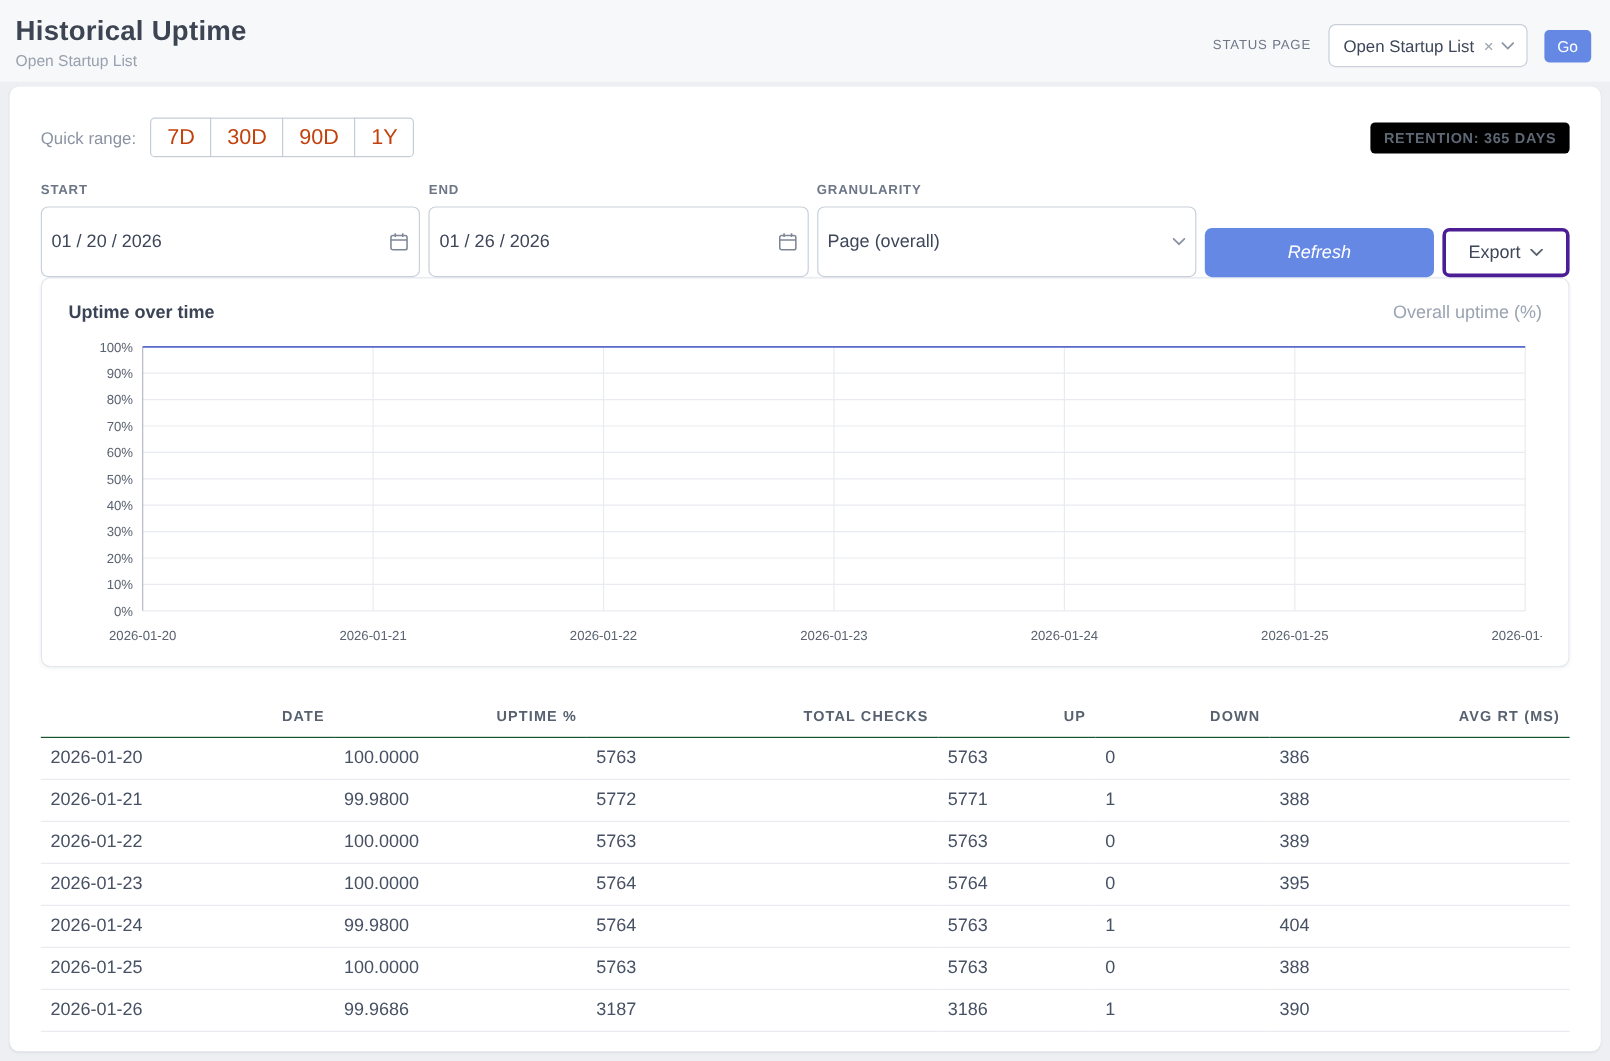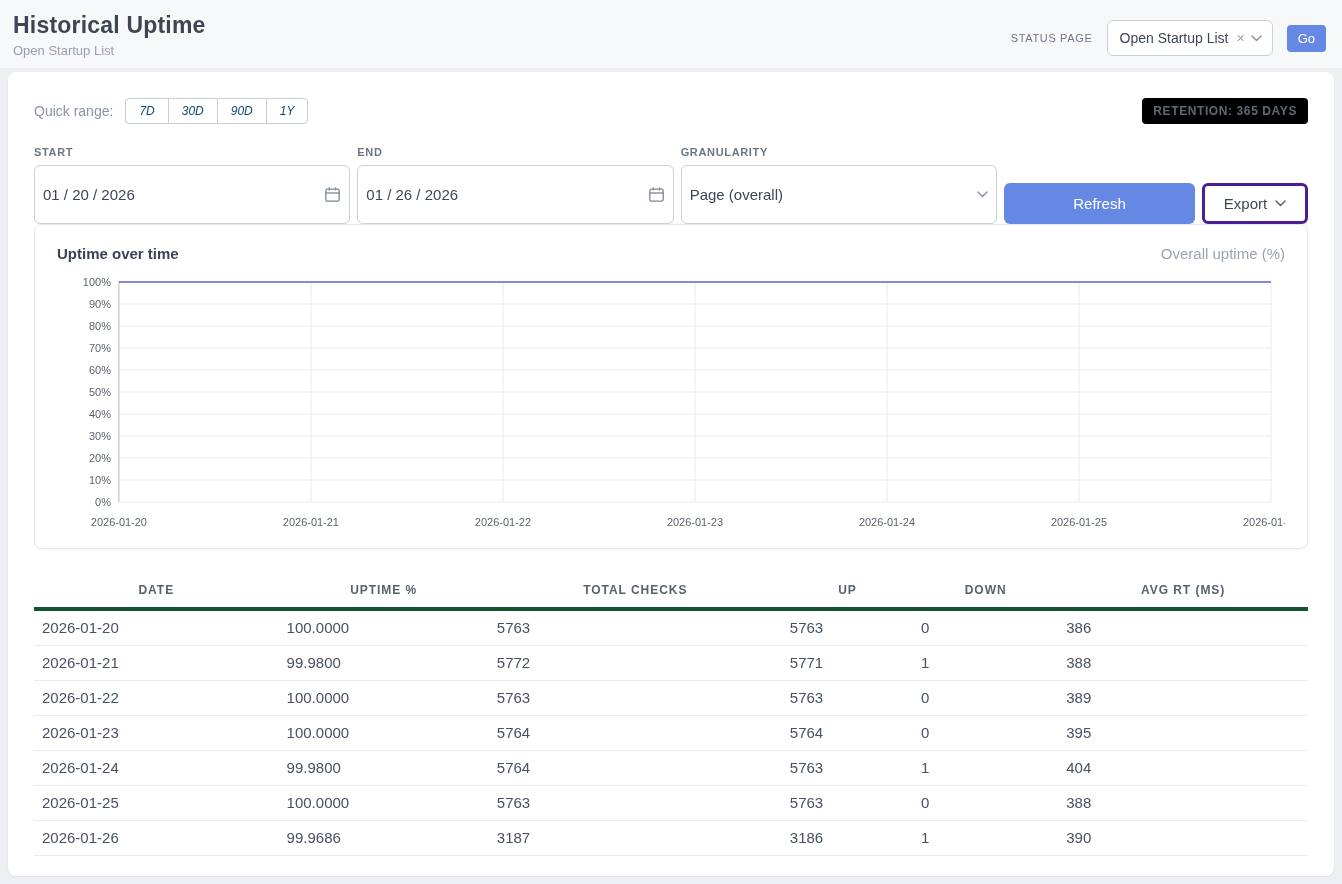--- a/index.html
+++ b/index.html
@@ -17,44 +17,44 @@
   .chev { width:11px; height:7px; flex:0 0 auto; }
   .go-btn { background:#6588e4; color:#fff; border:none; border-radius:4px; font-size:13px; padding:6px 11px; cursor:pointer; font-family:inherit; }
 
   
   .card { position:absolute; left:8px; right:8px; top:72px; bottom:8px; background:#fff; border-radius:8px; box-shadow:0 1px 2px rgba(20,30,50,.07); padding:26px; }
 
   .row1 { display:flex; justify-content:space-between; align-items:center; }
   .qr-wrap { display:flex; align-items:center; gap:12px; }
   .qr-label { font-size:14px; color:#8a93a2; }
   .qr-group { display:flex; }
-  .qr-btn { background:#fff; border:1px solid #c5cdd7; color:#0c4a6e; font-size:12px; padding:5px 13px; margin-left:-1px; cursor:pointer; font-family:inherit;font-style:italic; }
+  .qr-btn { background:#fff; border:1px solid #c5cdd7; color:#c2410c; font-size:18px; padding:5px 13px; margin-left:-1px; cursor:pointer; font-family:inherit; }
   .qr-btn:first-child { border-radius:4px 0 0 4px; margin-left:0; }
   .qr-btn:last-child { border-radius:0 4px 4px 0; }
   .badge { background:#000000; color:#5e6875; font-size:12px; font-weight:700; letter-spacing:.05em; padding:6px 11px; border-radius:4px; }
 
   .controls-row { display:flex; align-items:flex-end; gap:7px; margin-top:22px; }
   .field { display:flex; flex-direction:column; gap:7px; flex:1 1 0; }
   .field label { font-size:11px; font-weight:700; color:#6c7686; letter-spacing:.06em; }
   .input { display:flex; align-items:center; justify-content:space-between; height:59px; border:1px solid #c9d0da; border-radius:6px; background:#fff; padding:0 8px; font-size:15px; color:#3d4759; cursor:pointer; }
   .cal { width:17px; height:17px; }
-  .refresh { flex:0 0 191px; height:41px; background:#6588e4; border:none; border-radius:6px; color:#fff; font-size:15px; cursor:pointer; font-family:inherit; }
+  .refresh { flex:0 0 191px; height:41px; background:#6588e4; border:none; border-radius:6px; color:#fff; font-size:15px; cursor:pointer; font-family:inherit;font-style:italic; }
   .export { flex:0 0 106px; height:41px; background:#fff; border:3px solid #4c1d95; border-radius:6px; color:#3d4759; font-size:15px; cursor:pointer; display:flex; align-items:center; justify-content:center; gap:8px; font-family:inherit; }
 
   
   .chart-card { border:1px solid #e3e7ee; border-radius:8px; box-shadow:0 1px 3px rgba(20,30,50,.05); padding:20px 22px 14px; }
   .chart-head { display:flex; justify-content:space-between; align-items:center; margin-bottom:10px; }
   .chart-title { font-size:15px; font-weight:700; color:#3b4456; }
   .chart-legend { font-size:15px; color:#9aa3b2; }
   .chart-svg { display:block; width:100%; }
   .chart-svg text { font-family:"Liberation Sans", sans-serif; font-size:11px; fill:#5a6370; }
 
   
   .uptime-table { width:100%; border-collapse:collapse; margin-top:26px; }
-  .uptime-table th { text-align:center; font-size:12px; font-weight:700; color:#57616f; letter-spacing:.08em; padding:8px 8px 10px; border-bottom:4px solid #14532d; }
+  .uptime-table th { text-align:right; font-size:12px; font-weight:700; color:#57616f; letter-spacing:.08em; padding:8px 8px 10px; border-bottom:1px solid #14532d; }
   .uptime-table td { font-size:15px; color:#475164; padding:8px 8px 9px; border-bottom:1px solid #e8ecf1; }
 </style>
 </head>
 <body>
 
 <div class="page">
 
   <div class="topbar">
     <div class="title-block">
       <h1>Historical Uptime</h1>

